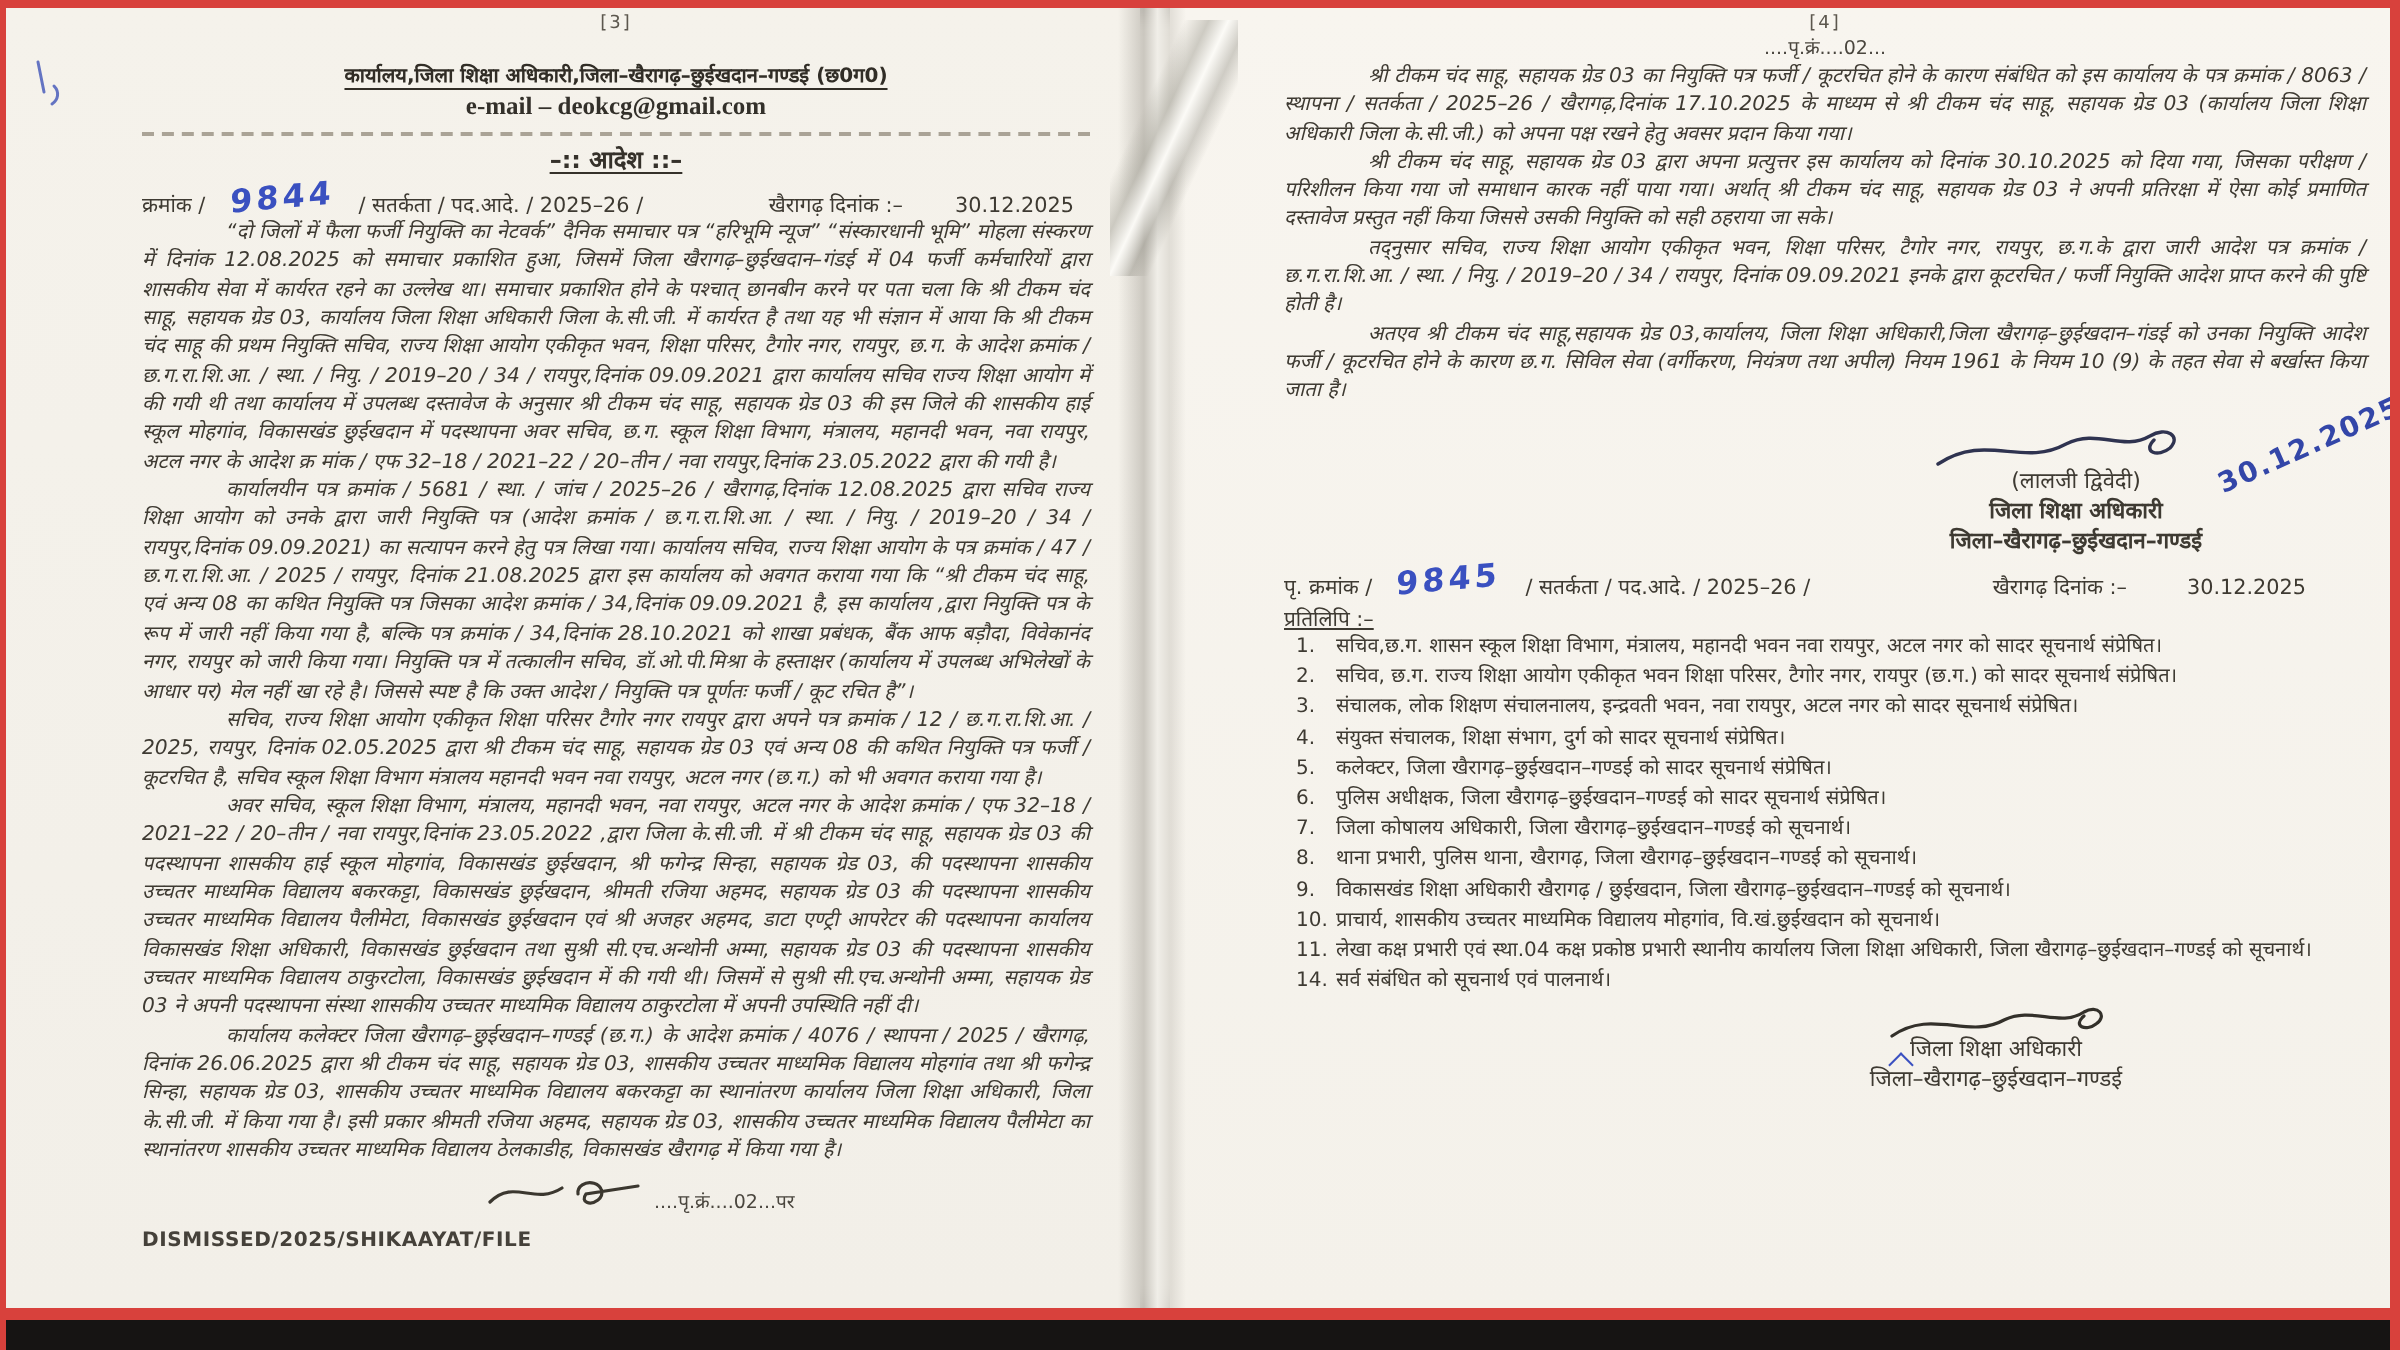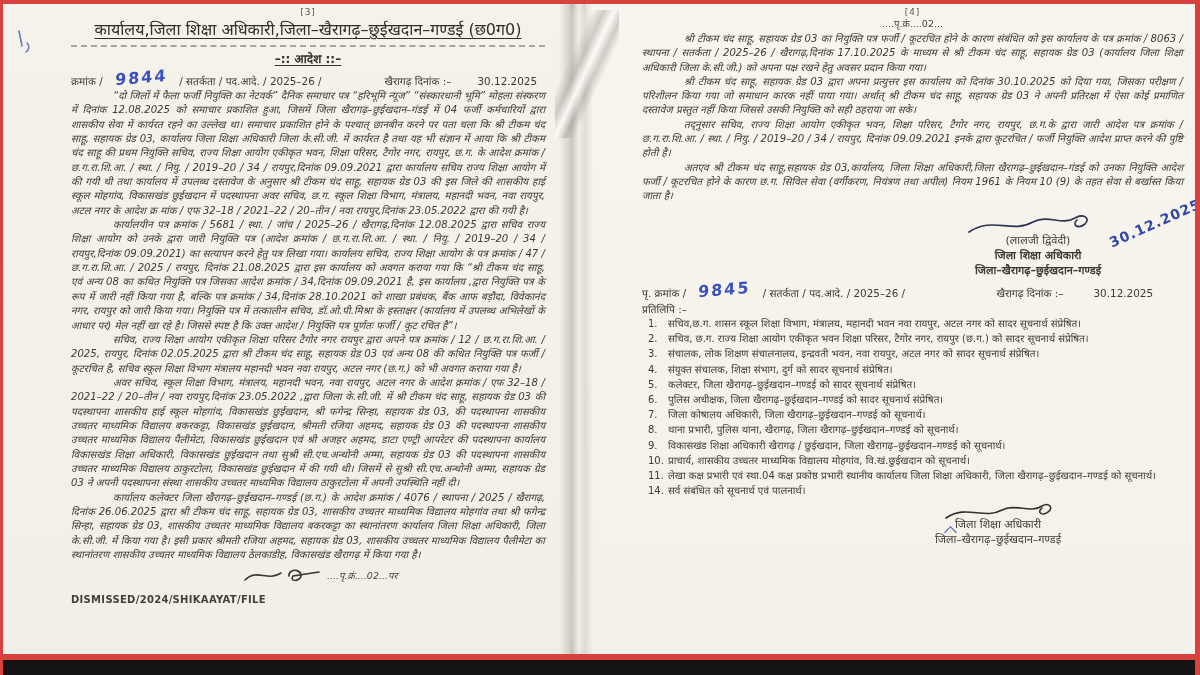--- a/index.html
+++ b/index.html
@@ -15,63 +15,64 @@
   }
   .black-bar{position:absolute;left:3px;bottom:0;width:1192px;height:15px;background:#161413;}
   .page{position:absolute;top:0;height:650px;color:#3e3a32;}
   .page-left{left:0;width:567px;background:linear-gradient(180deg,#f5f2eb,#f2efe8);padding:3px 25px 0 68px;box-sizing:border-box;}
   .page-right{left:582px;width:610px;background:linear-gradient(180deg,#f8f5ef,#f4f1ea);padding:3px 12px 0 57px;box-sizing:border-box;}
   .fold{position:absolute;left:556px;top:0;width:34px;height:650px;
     background:linear-gradient(90deg,rgba(0,0,0,0),rgba(110,105,95,.30) 38%,rgba(240,238,232,.95) 58%,rgba(150,145,135,.22) 78%,rgba(0,0,0,0));}
   .fold-corner{position:absolute;left:552px;top:6px;width:64px;height:128px;
     background:linear-gradient(115deg,rgba(0,0,0,0) 30%,rgba(170,168,158,.55) 40%,rgba(252,251,247,.95) 48%,rgba(130,128,118,.35) 56%,rgba(0,0,0,0) 64%);}
   .pgno{text-align:center;font-size:9px;color:#5c574e;letter-spacing:1px;}
-  .title{text-align:center;font-weight:normal;font-size:16px;color:#312d26;
-    text-decoration:underline;text-underline-offset:3px;text-decoration-thickness:1.4px;margin-top:1px;}
+  .title{text-align:center;font-weight:bold;font-size:10px;color:#312d26;
+    text-decoration:underline;text-underline-offset:3px;text-decoration-thickness:1.4px;margin-top:13px;}
   .email{text-align:center;font-weight:bold;font-size:12.5px;color:#33302a;
     font-family:"Liberation Serif","DejaVu Serif",serif;margin-top:2px;}
   .dashsep{border-top:2px dashed #aaa396;height:0;margin:5px 0 3px;}
   .order-head{text-align:center;font-weight:bold;font-size:12px;color:#35312a;
     text-decoration:underline;text-underline-offset:2px;}
   .refline{display:flex;align-items:baseline;font-size:10.4px;margin-top:3px;white-space:nowrap;}
   .refline .grow{flex:1;}
   .hand-num{display:inline-block;font-weight:bold;font-size:16px;letter-spacing:2px;
     transform:rotate(-5deg) skewX(-7deg);margin:0 12px;position:relative;top:-2px;}
   .body-text{font-size:10.1px;line-height:14.35px;text-align:justify;font-style:italic;}
   .para{text-indent:42px;}
   .rp .body-text{font-size:10.1px;line-height:14.3px;}
-  .leftfoot{display:flex;align-items:center;margin-top:2px;font-style:italic;}
+  .leftfoot{display:flex;align-items:flex-end;margin-top:2px;}
   .cont-note{font-size:9.5px;color:#4a463e;}
   .filestamp{font-weight:bold;font-size:10px;letter-spacing:.3px;color:#45413a;margin-top:8px;}
   .cont-top{text-align:center;font-size:9.5px;color:#4a463e;margin-bottom:2px;}
   .sigblock{width:230px;margin:6px 30px 4px auto;text-align:center;position:relative;font-size:11px;line-height:15px;}
   .sigblock .nm{font-size:11px;text-align:center;}
   .sigblock .ttl{font-weight:bold;}
   .hand-date{position:absolute;right:-52px;top:6px;transform:rotate(-24deg);
     font-size:14px;font-weight:bold;letter-spacing:1px;}
-  .copieshead{font-size:10.4px;margin-top:1px;}
+  .copieshead{font-size:10.4px;margin-top:1px;text-decoration:underline;}
   .copy-row{display:flex;font-size:10px;line-height:13.7px;margin-top:1.5px;}
   .copy-n{flex:none;width:26px;padding-left:6px;box-sizing:border-box;}
   .copy-text{flex:1;padding-right:14px;}
   .footsig{width:250px;margin:2px 60px 0 auto;text-align:center;font-size:11px;line-height:15px;position:relative;}
   .sig-svg{display:block;margin:0 auto -7px;}
   .pen-mark{position:absolute;left:10px;top:24px;}
   .caret-mark{position:absolute;width:8px;height:8px;border-left:1.7px solid;border-bottom:1.7px solid;
     transform:rotate(135deg);right:168px;bottom:10px;}
   [data-interactable]{cursor:default;}
 </style>
 </head>
 <body>
 
 <div class="screen" data-interactable="false">
   <div class="scan" data-interactable="false">
 
     <div class="page page-left" data-interactable="false">
       <div class="pgno" data-interactable="false">[3]</div>
       <div class="title" data-interactable="false">कार्यालय,जिला शिक्षा अधिकारी,जिला–खैरागढ़–छुईखदान–गण्डई (छ0ग0)</div>
+      <div class="email" data-interactable="false">e-mail – deokcg@gmail.com</div>
       <div class="dashsep" data-interactable="false"></div>
       <div class="order-head" data-interactable="false">–:: आदेश ::–</div>
       <div class="refline" data-interactable="false">
         <span data-interactable="false">क्रमांक /</span>
         <span class="hand-num" style="color:#3a50c0;" data-interactable="false">9844</span>
         <span data-interactable="false">/ सतर्कता / पद.आदे. / 2025–26 /</span>
         <span class="grow" data-interactable="false"></span>
         <span data-interactable="false">खैरागढ़ दिनांक :–</span>
         <span style="width:26px;" data-interactable="false"></span>
         <span data-interactable="false">30.12.2025</span>
@@ -84,21 +85,21 @@
       <div class="body-text para" data-interactable="false">कार्यालय कलेक्टर जिला खैरागढ़–छुईखदान–गण्डई (छ.ग.) के आदेश क्रमांक / 4076 / स्थापना / 2025 / खैरागढ़, दिनांक 26.06.2025 द्वारा श्री टीकम चंद साहू, सहायक ग्रेड 03, शासकीय उच्चतर माध्यमिक विद्यालय मोहगांव तथा श्री फगेन्द्र सिन्हा, सहायक ग्रेड 03, शासकीय उच्चतर माध्यमिक विद्यालय बकरकट्टा का स्थानांतरण कार्यालय जिला शिक्षा अधिकारी, जिला के.सी.जी. में किया गया है। इसी प्रकार श्रीमती रजिया अहमद, सहायक ग्रेड 03, शासकीय उच्चतर माध्यमिक विद्यालय पैलीमेटा का स्थानांतरण शासकीय उच्चतर माध्यमिक विद्यालय ठेलकाडीह, विकासखंड खैरागढ़ में किया गया है।</div>
       <div class="leftfoot" data-interactable="false">
         <span style="width:170px;" data-interactable="false"></span>
         <svg width="86" height="22" viewBox="0 0 86 22" data-interactable="false">
           <path d="M4 16 C 16 4, 26 18, 40 9" stroke="#3b372f" stroke-width="1.6" fill="none" stroke-linecap="round"></path>
           <path d="M48 12 a6 5 0 1 1 10 3 c-4 3 -9 1 -6 -3 l26 -4" stroke="#3b372f" stroke-width="1.6" fill="none" stroke-linecap="round"></path>
         </svg>
         <span class="grow" data-interactable="false"></span>
         <span class="cont-note" data-interactable="false">....पृ.क्रं....02...पर</span>
       </div>
-      <div class="filestamp" data-interactable="false">DISMISSED/2024/SHIKAAYAT/FILE</div>
+      <div class="filestamp" data-interactable="false">DISMISSED/2025/SHIKAAYAT/FILE</div>
     </div>
 
     <div class="page page-right rp" data-interactable="false">
       <div class="pgno" data-interactable="false">[4]</div>
       <div class="cont-top" data-interactable="false">....पृ.क्रं....02...</div>
       <div class="body-text para" data-interactable="false">श्री टीकम चंद साहू, सहायक ग्रेड 03 का नियुक्ति पत्र फर्जी / कूटरचित होने के कारण संबंधित को इस कार्यालय के पत्र क्रमांक / 8063 / स्थापना / सतर्कता / 2025–26 / खैरागढ़,दिनांक 17.10.2025 के माध्यम से श्री टीकम चंद साहू, सहायक ग्रेड 03 (कार्यालय जिला शिक्षा अधिकारी जिला के.सी.जी.) को अपना पक्ष रखने हेतु अवसर प्रदान किया गया।</div>
       <div class="body-text para" data-interactable="false">श्री टीकम चंद साहू, सहायक ग्रेड 03 द्वारा अपना प्रत्युत्तर इस कार्यालय को दिनांक 30.10.2025 को दिया गया, जिसका परीक्षण / परिशीलन किया गया जो समाधान कारक नहीं पाया गया। अर्थात् श्री टीकम चंद साहू, सहायक ग्रेड 03 ने अपनी प्रतिरक्षा में ऐसा कोई प्रमाणित दस्तावेज प्रस्तुत नहीं किया जिससे उसकी नियुक्ति को सही ठहराया जा सके।</div>
       <div class="body-text para" data-interactable="false">तद्नुसार सचिव, राज्य शिक्षा आयोग एकीकृत भवन, शिक्षा परिसर, टैगोर नगर, रायपुर, छ.ग.के द्वारा जारी आदेश पत्र क्रमांक / छ.ग.रा.शि.आ. / स्था. / नियु. / 2019–20 / 34 / रायपुर, दिनांक 09.09.2021 इनके द्वारा कूटरचित / फर्जी नियुक्ति आदेश प्राप्त करने की पुष्टि होती है।</div>
       <div class="body-text para" data-interactable="false">अतएव श्री टीकम चंद साहू,सहायक ग्रेड 03,कार्यालय, जिला शिक्षा अधिकारी,जिला खैरागढ़–छुईखदान–गंडई को उनका नियुक्ति आदेश फर्जी / कूटरचित होने के कारण छ.ग. सिविल सेवा (वर्गीकरण, नियंत्रण तथा अपील) नियम 1961 के नियम 10 (9) के तहत सेवा से बर्खास्त किया जाता है।</div>
 

